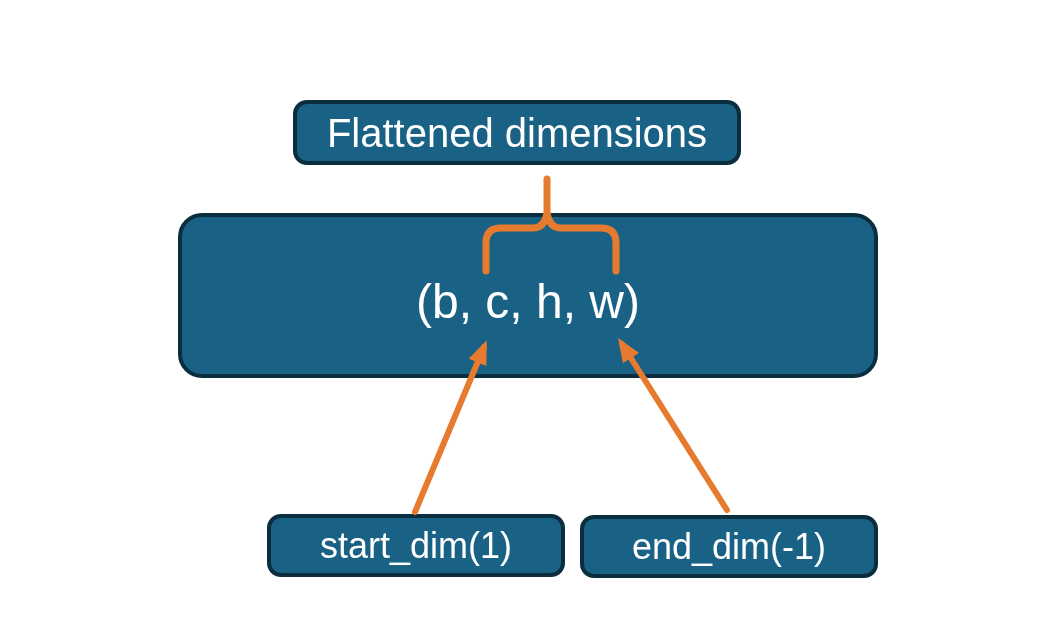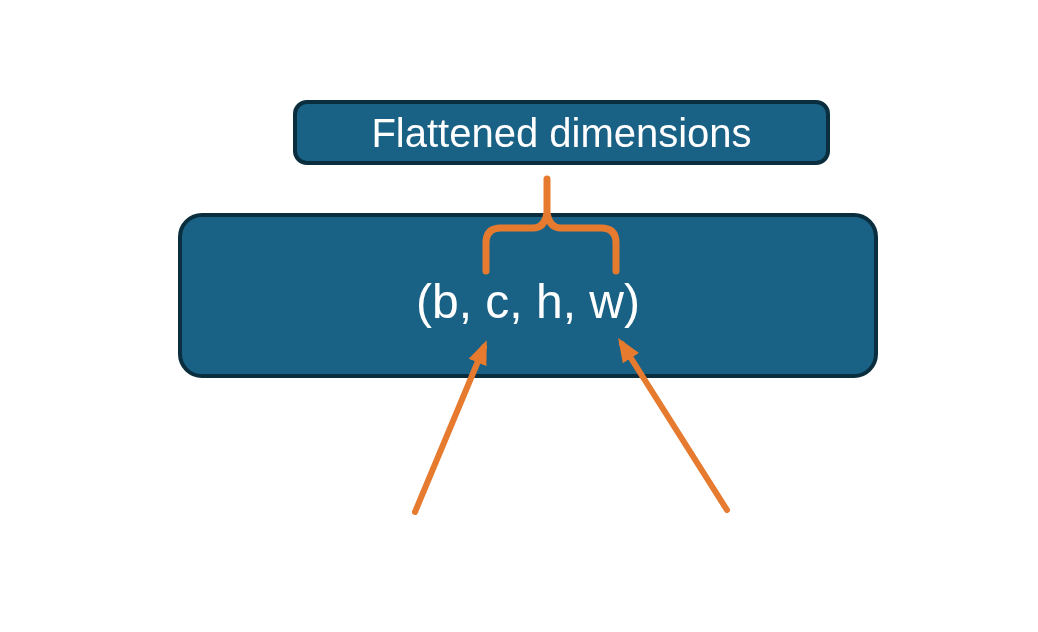--- a/index.html
+++ b/index.html
@@ -23,21 +23,21 @@
     color: #FFFFFF;
     display: flex;
     align-items: center;
     justify-content: center;
     text-align: center;
     line-height: 1;
     z-index: 1;
   }
   .node-flattened {
     left: 293px; top: 100px;
-    width: 537px; height: 65px;
+    width: 448px; height: 65px;
     border-radius: 14px;
     font-size: 40px;
   }
   .node-tuple {
     left: 178px; top: 213px;
     width: 700px; height: 165px;
     border-radius: 24px;
     font-size: 48px;
     padding-top: 12px;
   }
@@ -75,21 +75,27 @@
 <div class="canvas">
 
   <div class="node node-flattened">
     <span>Flattened dimensions</span>
   </div>
 
   <div class="node node-tuple">
     <span>(b, c, h, w)</span>
   </div>
 
+  <div class="node node-start-dim">
+    <span>start_dim(1)</span>
+  </div>
 
+  <div class="node node-end-dim">
+    <span>end_dim(-1)</span>
+  </div>
 
   <svg class="overlay" width="1038" height="632" viewBox="0 0 1038 632" xmlns="http://www.w3.org/2000/svg">
     <defs>
       <marker id="arrowhead" viewBox="0 0 10 10" refX="7" refY="5" markerWidth="4" markerHeight="4" orient="auto">
         <path d="M 0 1 L 10 5 L 0 9 Z" fill="#E67A2E"></path>
       </marker>
     </defs>
 
     <path class="connector brace-stroke" d="M 486 271 L 486 243 Q 486 228 501 228 L 533 228 Q 545 228 547 212 L 547 179
              M 547 179 L 547 212 Q 549 228 561 228 L 601 228 Q 616 228 616 243 L 616 271" stroke="#E67A2E"></path>

